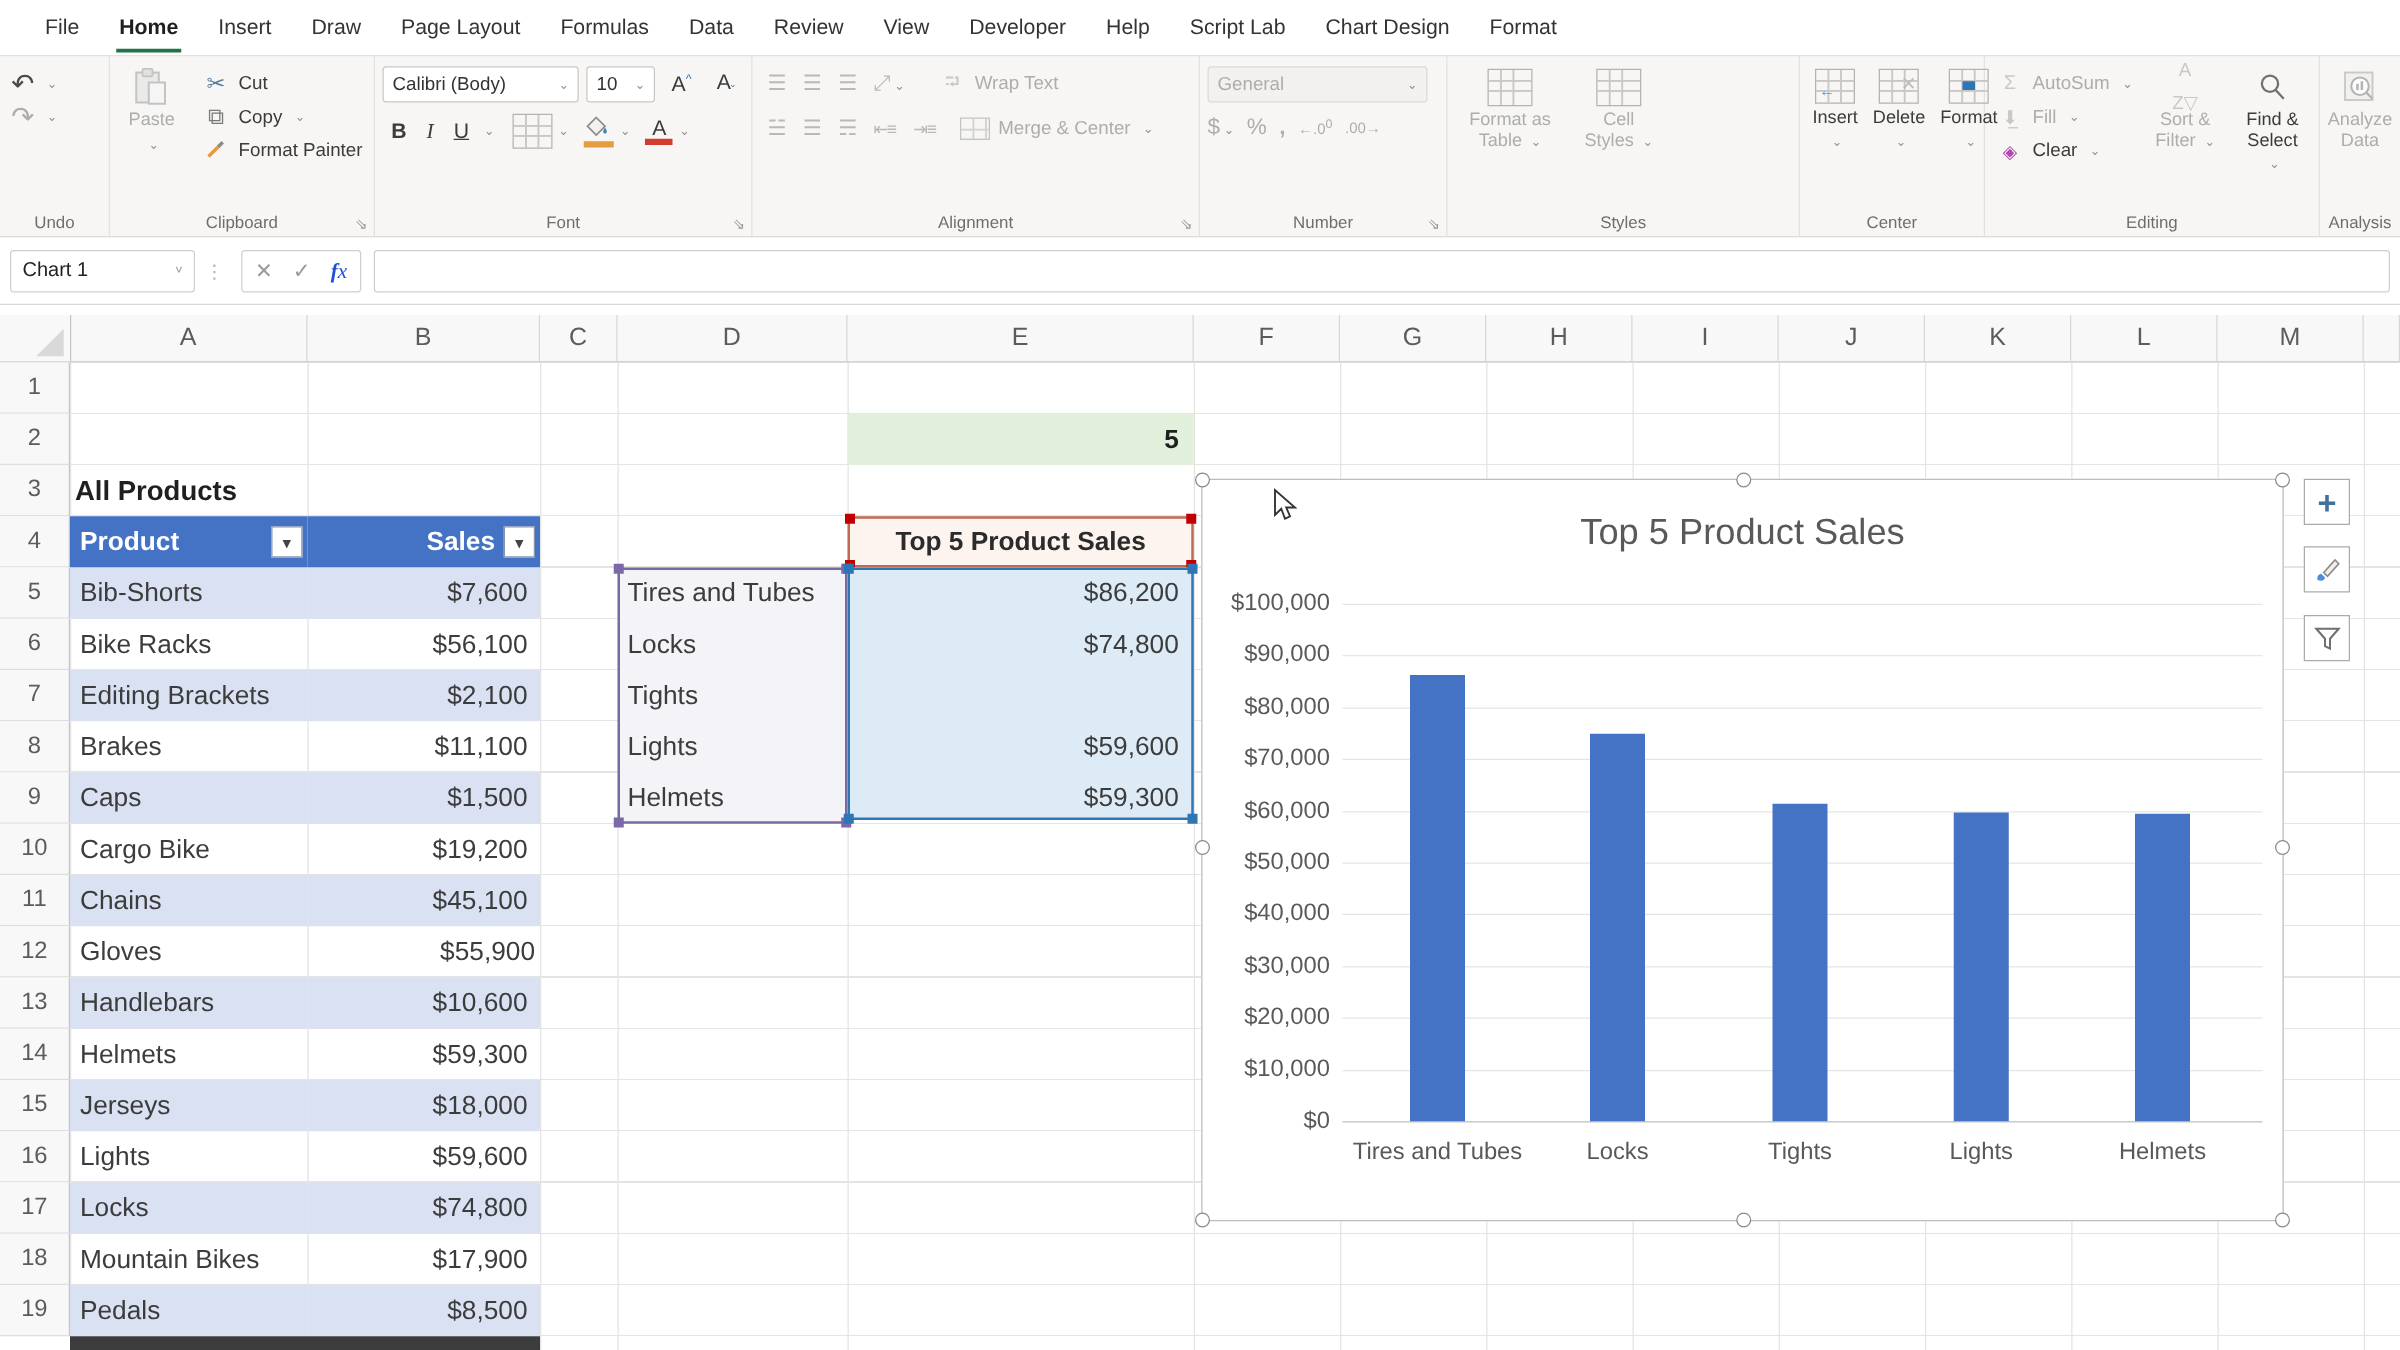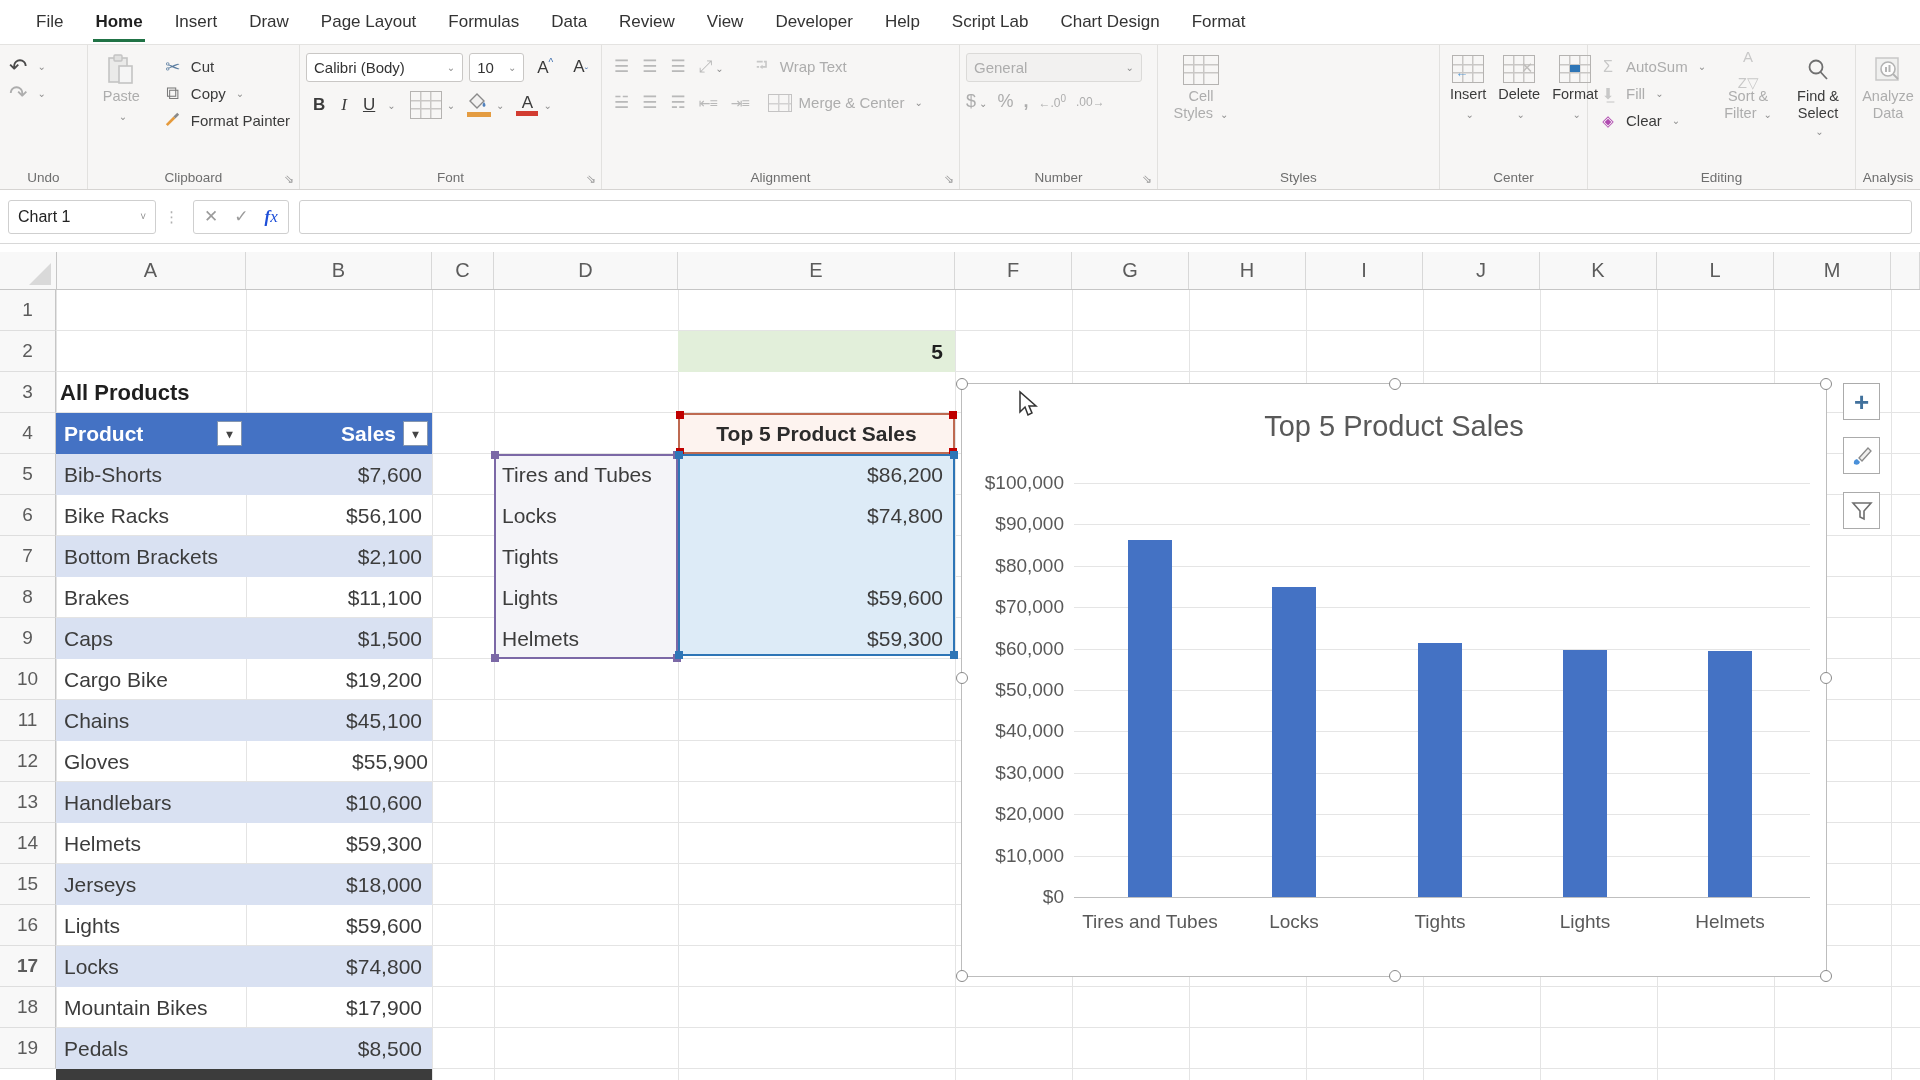--- a/index.html
+++ b/index.html
@@ -240,20 +240,25 @@
         <span>%</span>
         <span style="font-weight:bold;">,</span>
         <span style="font-size:12px;">←.0<sup>0</sup></span>
         <span style="font-size:12px;">.00→</span>
       </div>
       <div class="glabel">Number</div>
       <div class="launcher">⇘</div>
     </div>
 
     <div class="rgroup" style="width:282px;display:flex;gap:6px;">
+      <div class="bigbtn dis" style="width:80px;">
+        <span class="gridico" style="width:34px;height:28px;"></span>
+        <span><span>Format as</span><br>
+        <span>Table</span> <span class="chev">⌄</span></span>
+      </div>
       <div class="bigbtn dis" style="width:66px;">
         <span class="gridico" style="width:34px;height:28px;"></span>
         <span><span>Cell</span><br>
         <span>Styles</span> <span class="chev">⌄</span></span>
       </div>
       <div class="glabel">Styles</div>
     </div>
 
     <div class="rgroup" style="width:148px;display:flex;gap:4px;">
       <div class="bigbtn" style="width:44px;">
@@ -393,39 +398,39 @@
         <div class="rownum" style="top: 292px; height: 41px;">7</div>
         <div class="rownum" style="top: 333px; height: 41px;">8</div>
         <div class="rownum" style="top: 374px; height: 41px;">9</div>
         <div class="rownum" style="top: 415px; height: 41px;">10</div>
         <div class="rownum" style="top: 456px; height: 41px;">11</div>
         <div class="rownum" style="top: 497px; height: 41px;">12</div>
         <div class="rownum" style="top: 538px; height: 41px;">13</div>
         <div class="rownum" style="top: 579px; height: 41px;">14</div>
         <div class="rownum" style="top: 620px; height: 41px;">15</div>
         <div class="rownum" style="top: 661px; height: 41px;">16</div>
-        <div class="rownum" style="top: 702px; height: 41px; font-weight: bold;">17</div>
+        <div class="rownum" style="top: 702px; height: 41px;">17</div>
         <div class="rownum" style="top: 743px; height: 41px;">18</div>
         <div class="rownum" style="top: 784px; height: 41px;">19</div>
       </div>
     <div id="cells">
         <div class="cell" style="left: 60px; top: 128px; width: 300px; height: 41px; font-weight: bold; font-size: 22px; color: rgb(31, 31, 31);">All Products</div>
         <div class="cell thead" style="left: 56px; top: 169px; width: 190px; height: 41px; padding-left: 8px;">
           <span>Product</span>
           <div class="filterbtn">▾</div>
         </div>
         <div class="cell thead" style="left: 246px; top: 169px; width: 186px; height: 41px; justify-content: flex-end; padding-right: 36px;">
           <span>Sales</span>
           <div class="filterbtn">▾</div>
         </div>
         <div class="cell band" style="left: 56px; top: 210px; width: 190px; height: 41px; padding-left: 8px;">Bib-Shorts</div>
         <div class="cell band" style="left: 246px; top: 210px; width: 186px; height: 41px; justify-content: flex-end; padding-right: 10px;">$7,600</div>
         <div class="cell" style="left: 56px; top: 251px; width: 190px; height: 41px; padding-left: 8px;">Bike Racks</div>
         <div class="cell" style="left: 246px; top: 251px; width: 186px; height: 41px; justify-content: flex-end; padding-right: 10px;">$56,100</div>
-        <div class="cell band" style="left: 56px; top: 292px; width: 190px; height: 41px; padding-left: 8px;">Bottom Brackets</div>
+        <div class="cell band" style="left: 56px; top: 292px; width: 190px; height: 41px; padding-left: 8px;">Editing Brackets</div>
         <div class="cell band" style="left: 246px; top: 292px; width: 186px; height: 41px; justify-content: flex-end; padding-right: 10px;">$2,100</div>
         <div class="cell" style="left: 56px; top: 333px; width: 190px; height: 41px; padding-left: 8px;">Brakes</div>
         <div class="cell" style="left: 246px; top: 333px; width: 186px; height: 41px; justify-content: flex-end; padding-right: 10px;">$11,100</div>
         <div class="cell band" style="left: 56px; top: 374px; width: 190px; height: 41px; padding-left: 8px;">Caps</div>
         <div class="cell band" style="left: 246px; top: 374px; width: 186px; height: 41px; justify-content: flex-end; padding-right: 10px;">$1,500</div>
         <div class="cell" style="left: 56px; top: 415px; width: 190px; height: 41px; padding-left: 8px;">Cargo Bike</div>
         <div class="cell" style="left: 246px; top: 415px; width: 186px; height: 41px; justify-content: flex-end; padding-right: 10px;">$19,200</div>
         <div class="cell band" style="left: 56px; top: 456px; width: 190px; height: 41px; padding-left: 8px;">Chains</div>
         <div class="cell band" style="left: 246px; top: 456px; width: 186px; height: 41px; justify-content: flex-end; padding-right: 10px;">$45,100</div>
         <div class="cell" style="left: 56px; top: 497px; width: 190px; height: 41px; padding-left: 8px;">Gloves</div>

